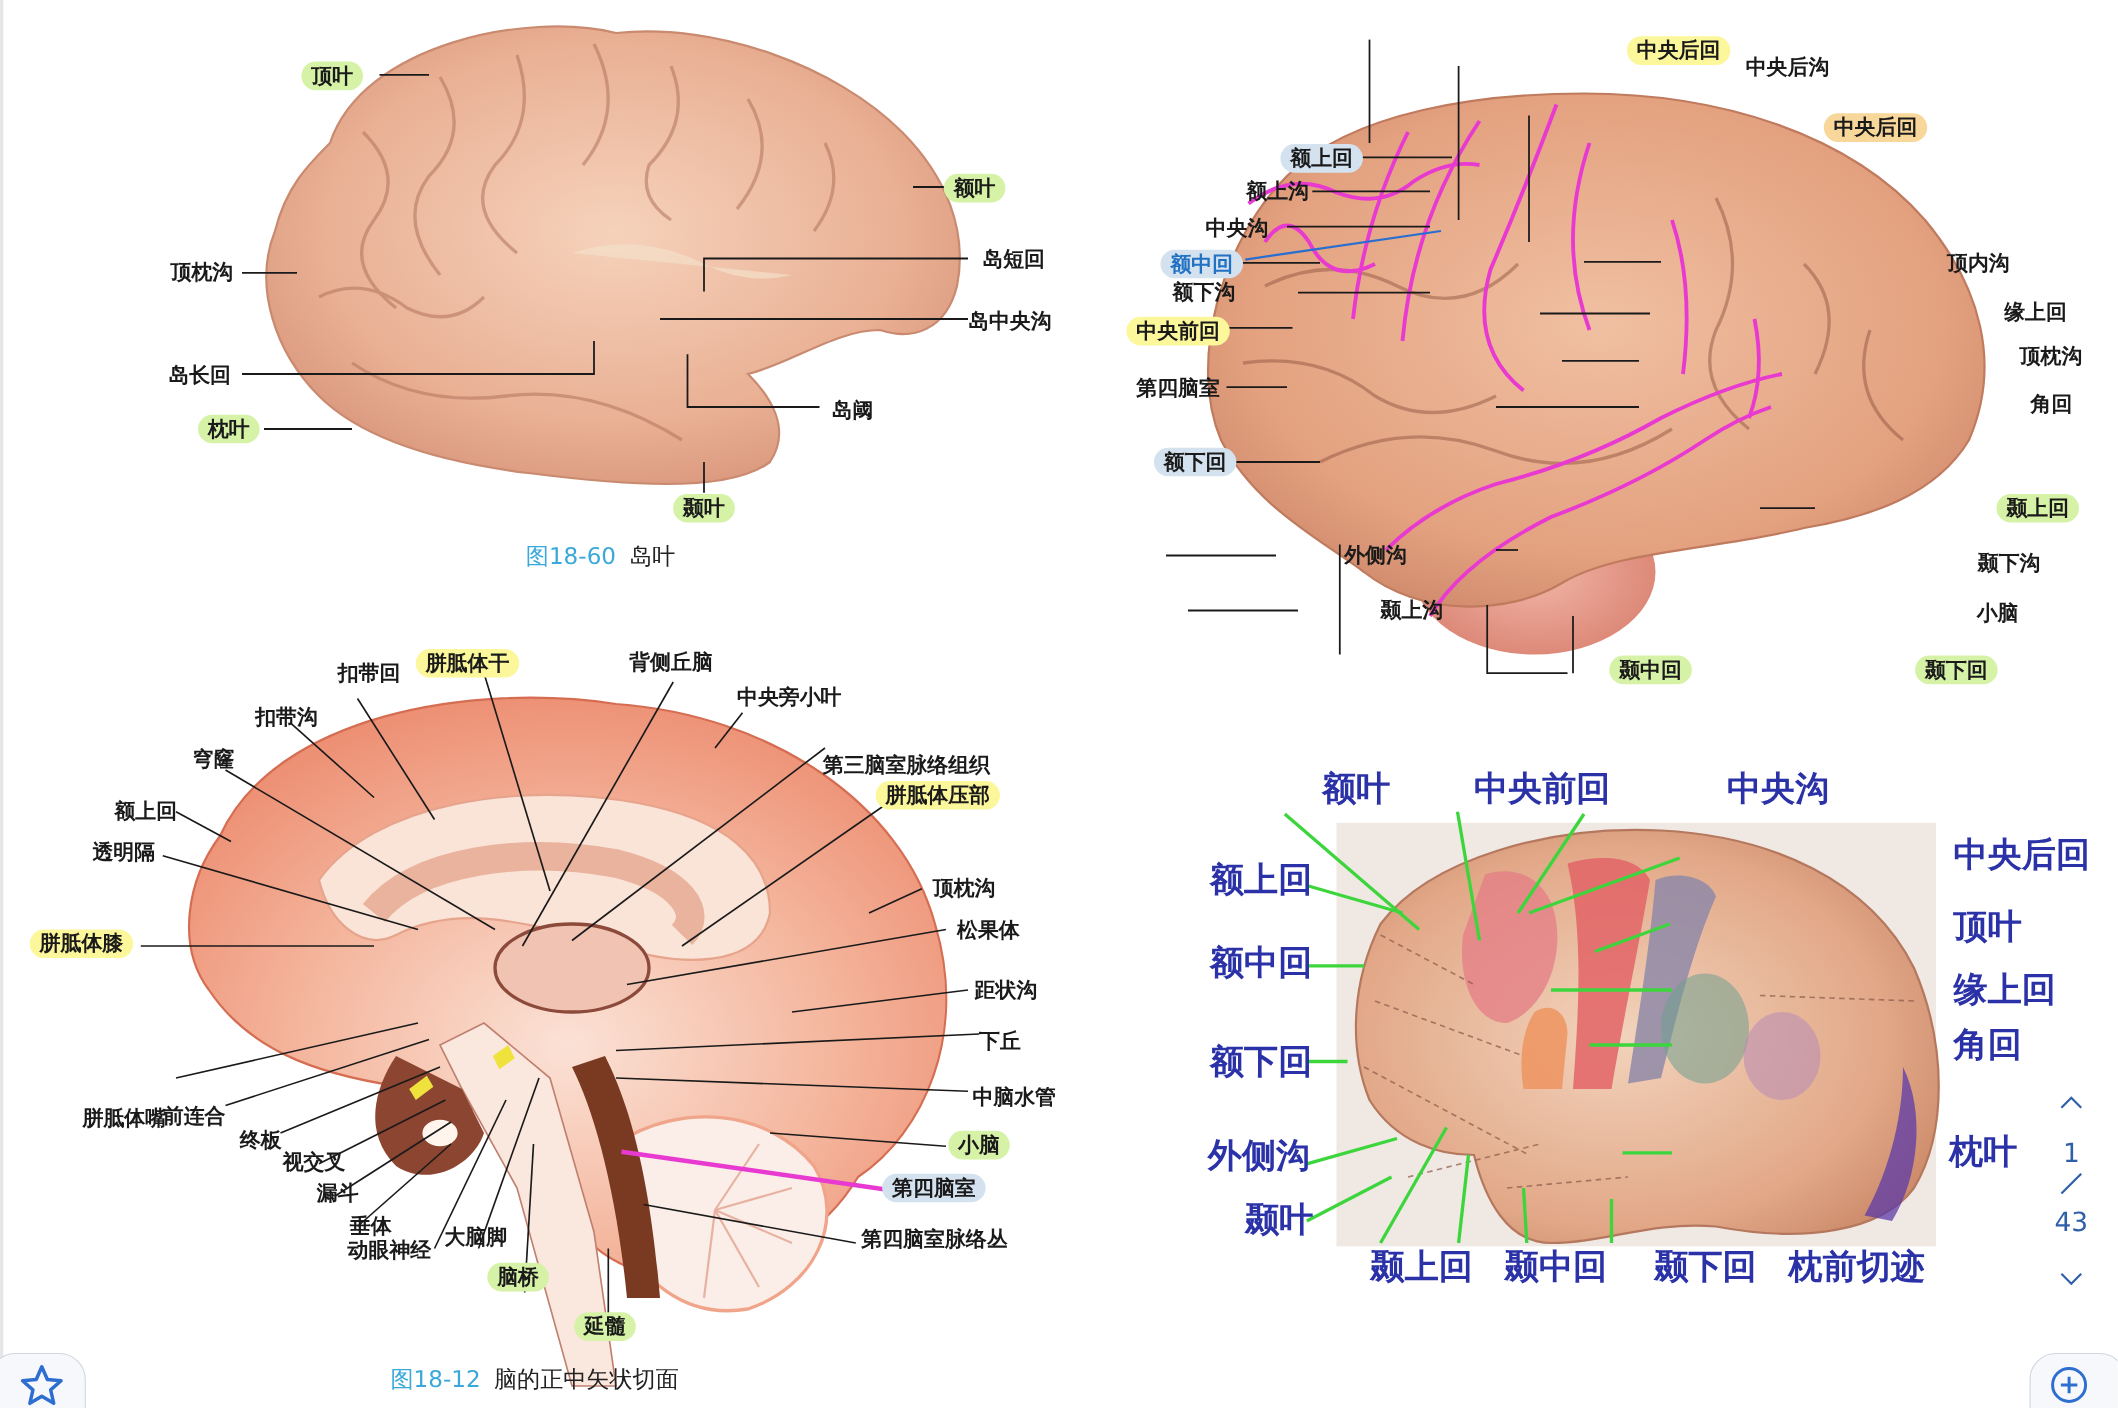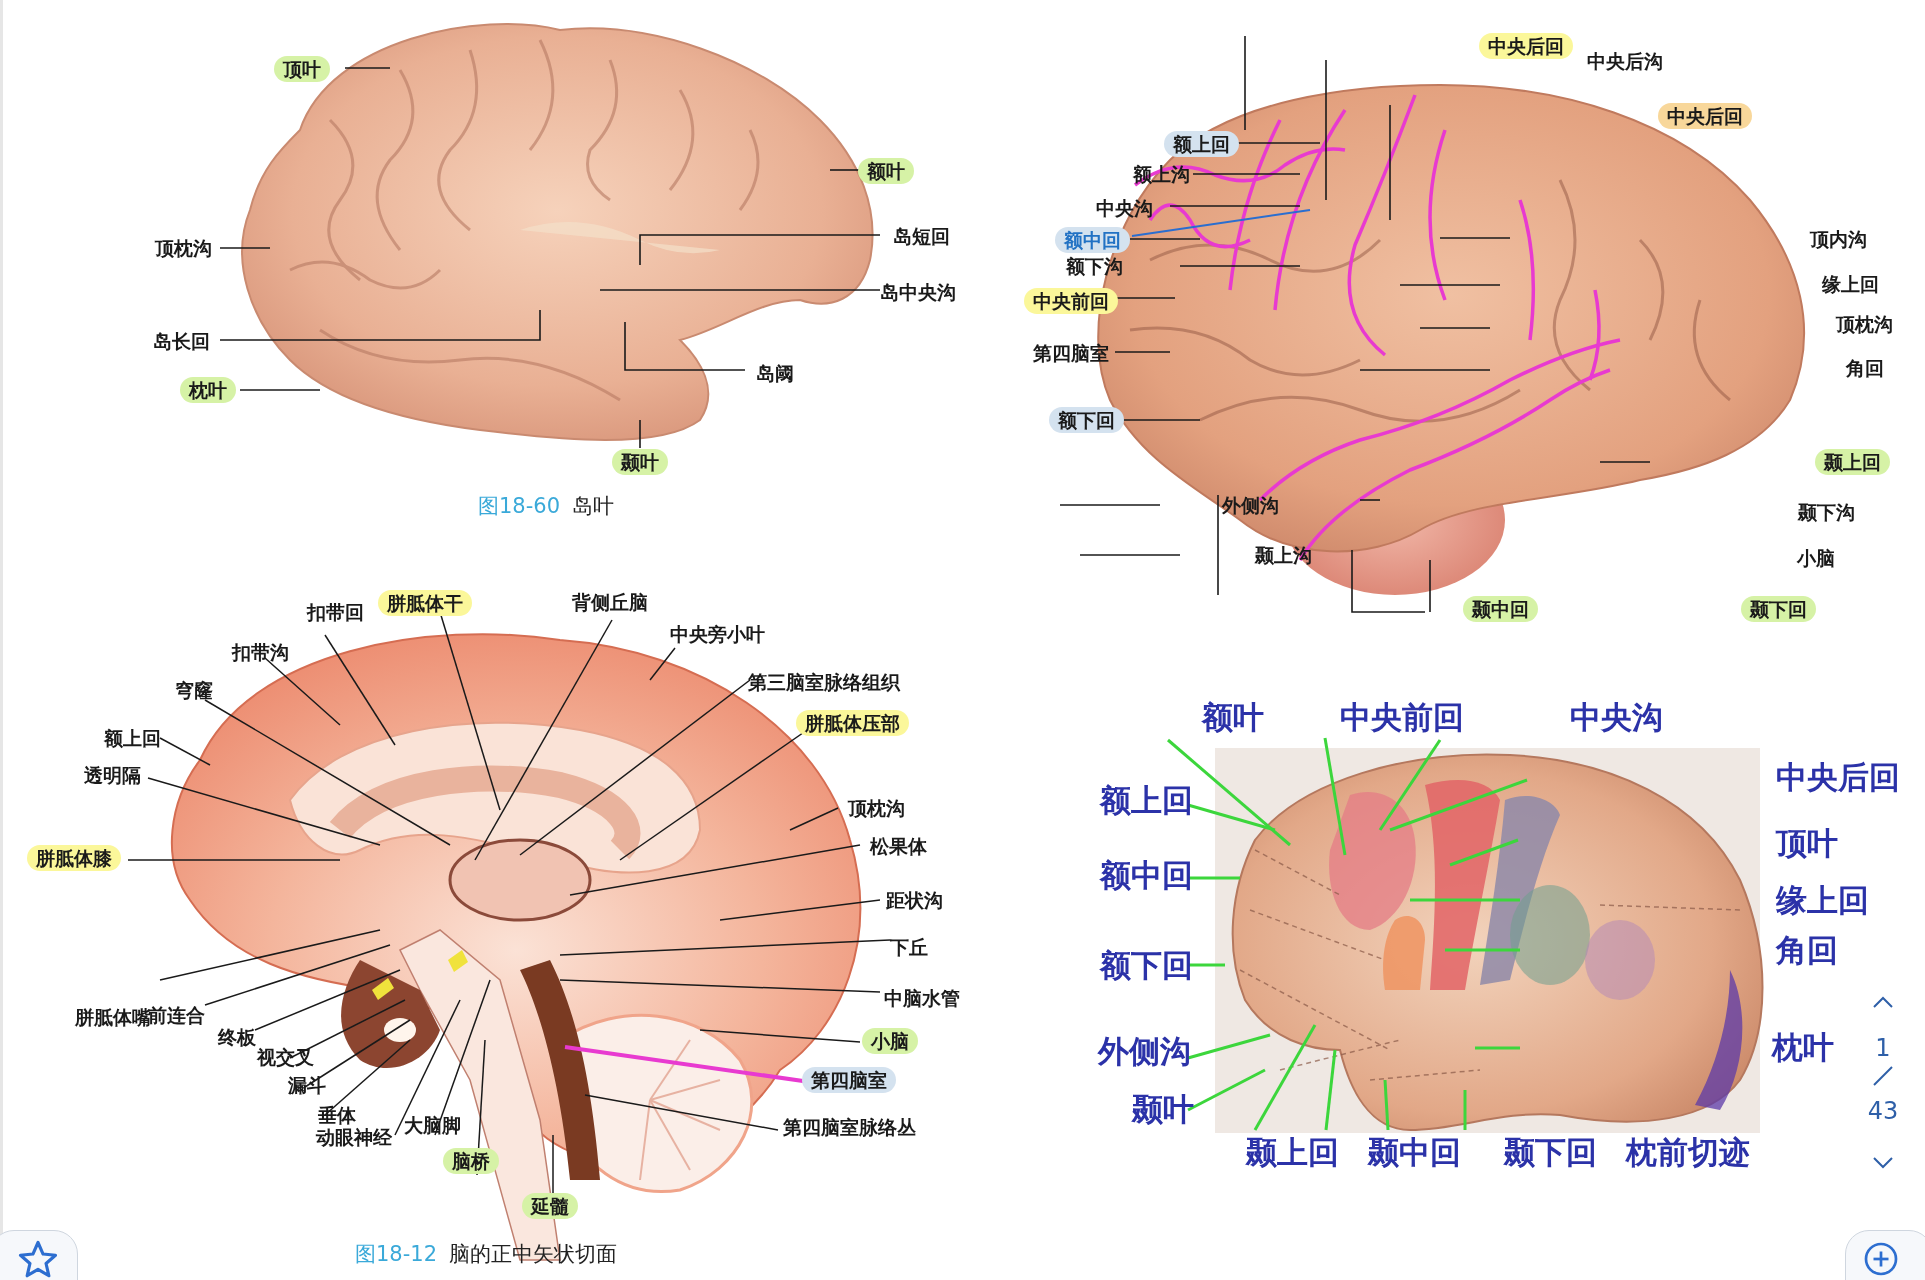--- a/index.html
+++ b/index.html
@@ -143,21 +143,21 @@
   <span class="lbl" style="left:122px;top:162px;margin-left:11px;">额上沟</span>
   <span class="lbl" style="left:96px;top:196px;">中央沟</span>
   <span class="lbl pill b blue-txt" style="left:55px;top:227px;">额中回</span>
   <span class="lbl" style="left:66px;top:254px;">额下沟</span>
   <span class="lbl pill y" style="left:24px;top:288px;">中央前回</span>
   <span class="lbl" style="left:33px;top:341px;">第四脑室</span>
   <span class="lbl pill b" style="left:49px;top:407px;">额下回</span>
   <span class="lbl" style="left:222px;top:493px;">外侧沟</span>
   <span class="lbl" style="left:255px;top:543px;">颞上沟</span>
   <span class="lbl pill g" style="left:463px;top:596px;">颞中回</span>
-  <span class="lbl" style="left:770px;top:227px;margin-left:40px;">顶内沟</span>
+  <span class="lbl" style="left:770px;top:227px;">顶内沟</span>
   <span class="lbl" style="left:822px;top:272px;">缘上回</span>
   <span class="lbl" style="left:836px;top:312px;">顶枕沟</span>
   <span class="lbl" style="left:846px;top:356px;">角回</span>
   <span class="lbl pill g" style="left:815px;top:449px;">颞上回</span>
   <span class="lbl" style="left:798px;top:500px;">颞下沟</span>
   <span class="lbl" style="left:797px;top:546px;">小脑</span>
   <span class="lbl pill g" style="left:741px;top:596px;">颞下回</span>
 </div>
 
 <div class="fig" style="left:0;top:560px;width:1000px;height:720px;">
@@ -217,21 +217,21 @@
       <line x1="435" y1="575" x2="490" y2="420"></line>
       <line x1="477" y1="615" x2="485" y2="480"></line>
       <line x1="553" y1="648" x2="553" y2="575"></line>
     </g>
   </svg>
   <span class="lbl" style="left:307px;top:40px;">扣带回</span>
   <span class="lbl pill y" style="left:378px;top:30px;">胼胝体干</span>
   <span class="lbl" style="left:572px;top:30px;">背侧丘脑</span>
   <span class="lbl" style="left:670px;top:62px;">中央旁小叶</span>
   <span class="lbl" style="left:232px;top:80px;">扣带沟</span>
-  <span class="lbl" style="left:748px;top:110px;">第三脑室脉络组织</span>
+  <span class="lbl" style="left:748px;top:124px;">第三脑室脉络组织</span>
   <span class="lbl" style="left:175px;top:118px;">穹窿</span>
   <span class="lbl pill y" style="left:796px;top:150px;text-align:right;">胼胝体压部</span>
   <span class="lbl" style="left:104px;top:166px;">额上回</span>
   <span class="lbl" style="left:84px;top:203px;">透明隔</span>
   <span class="lbl" style="left:848px;top:236px;">顶枕沟</span>
   <span class="lbl" style="left:870px;top:274px;">松果体</span>
   <span class="lbl pill y" style="left:27px;top:285px;">胼胝体膝</span>
   <span class="lbl" style="left:886px;top:328px;">距状沟</span>
   <span class="lbl" style="left:890px;top:375px;">下丘</span>
   <span class="lbl" style="left:75px;top:408px;margin-top:37px;">胼胝体嘴</span>

